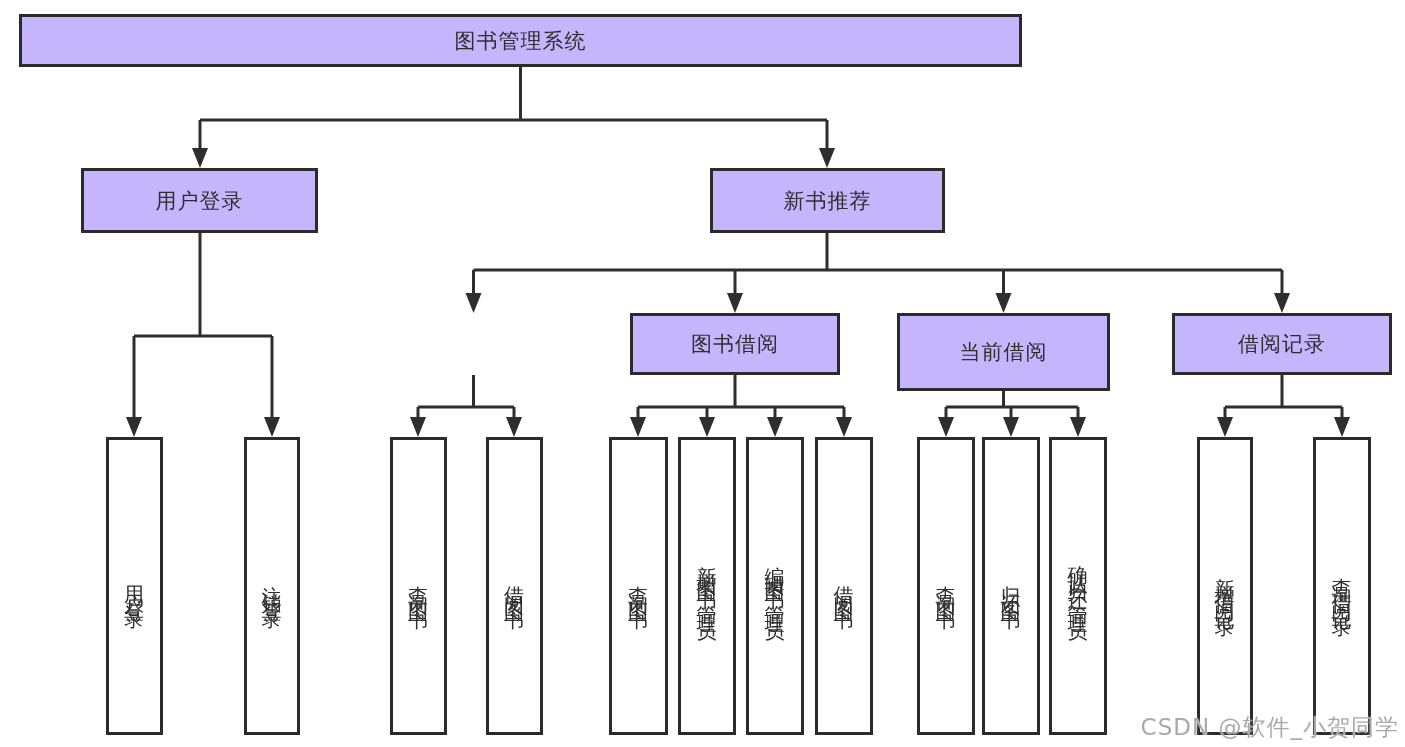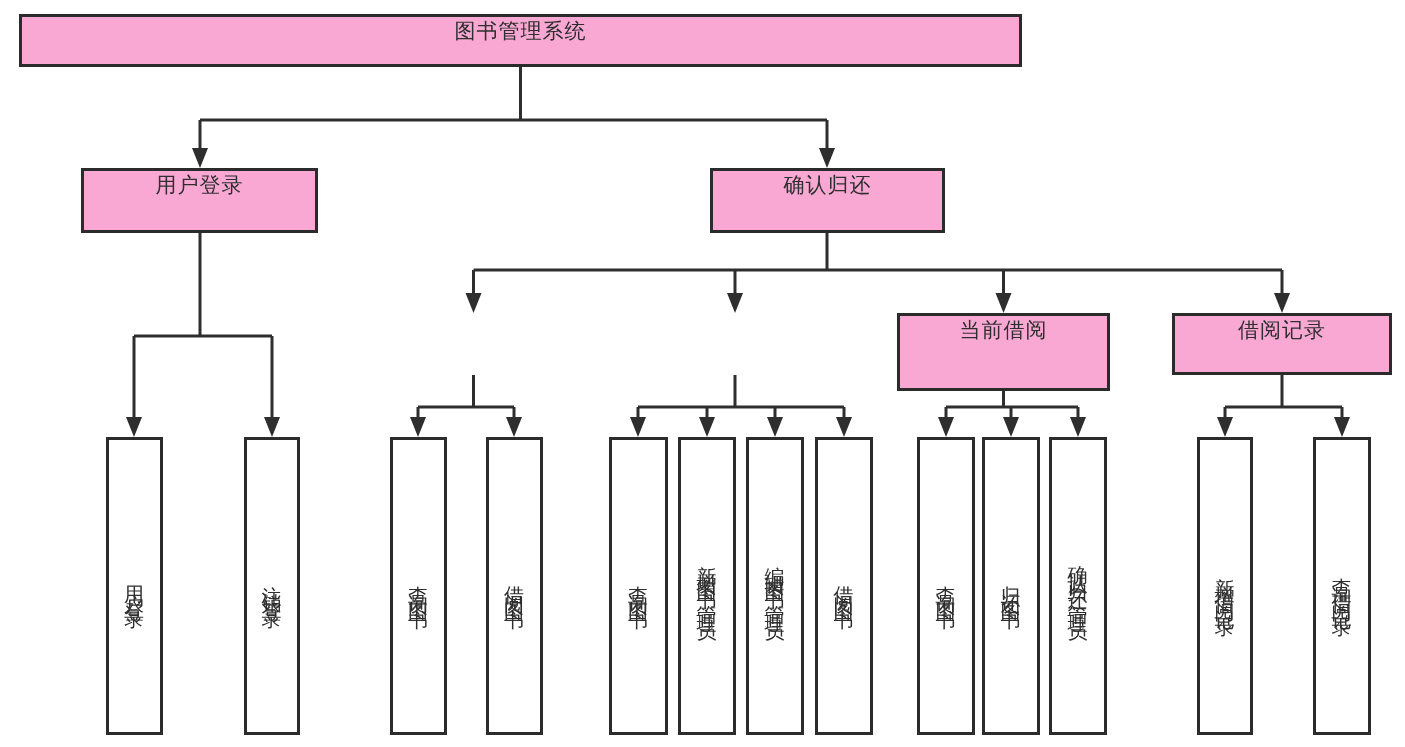--- a/index.html
+++ b/index.html
@@ -2,22 +2,22 @@
 <html><head>
 <meta charset="utf-8">
 <style>
   html,body{margin:0;padding:0;background:#fff;}
   #stage{
     position:relative;width:1405px;height:747px;background:#ffffff;
     font-family:"DejaVu Sans","Liberation Sans",sans-serif;overflow:hidden;
   }
   #wires{position:absolute;left:0;top:0;width:1405px;height:747px;}
   .node{
-    position:absolute;box-sizing:border-box;background:#f9a8d4;
-    border:3px solid #2b2b2b;display:flex;justify-content:center;
+    position:absolute;box-sizing:border-box;background:#c4b5fd;
+    border:3px solid #2b2b2b;display:flex;align-items:center;justify-content:center;
     color:#2e2e2e;font-size:21px;letter-spacing:1px;z-index:2;
   }
   .leaf{
     position:absolute;box-sizing:border-box;background:#ffffff;
     border:3px solid #2b2b2b;display:flex;align-items:center;justify-content:center;
     color:#2e2e2e;font-size:20px;z-index:2;top:437px;height:298px;
   }
   .leaf span{
     writing-mode:vertical-rl;text-orientation:mixed;letter-spacing:8px;
     line-height:1;white-space:nowrap;
@@ -91,23 +91,26 @@
   </svg>
 
   <div class="node" style="left:19px;top:14px;width:1003px;height:53px;">
     <span>图书管理系统</span>
   </div>
 
   <div class="node" style="left:81px;top:168px;width:237px;height:65px;">
     <span>用户登录</span>
   </div>
   <div class="node" style="left:710px;top:168px;width:235px;height:65px;">
-    <span>确认归还</span>
+    <span>新书推荐</span>
   </div>
 
+  <div class="node" style="left:630px;top:313px;width:210px;height:62px;">
+    <span>图书借阅</span>
+  </div>
   <div class="node" style="left:897px;top:313px;width:213px;height:78px;">
     <span>当前借阅</span>
   </div>
   <div class="node" style="left:1172px;top:313px;width:220px;height:62px;">
     <span>借阅记录</span>
   </div>
 
   <div class="leaf" style="left:106px;width:57px;">
     <span>用户登录</span>
   </div>
@@ -145,14 +148,15 @@
     <span>确认归还（管理员）</span>
   </div>
 
   <div class="leaf" style="left:1197px;width:56px;">
     <span>新增借阅记录</span>
   </div>
   <div class="leaf" style="left:1313px;width:58px;">
     <span>查询借阅记录</span>
   </div>
 
+  <div id="watermark">CSDN @软件_小贺同学</div>
 
 </div>
 
 </body></html>

